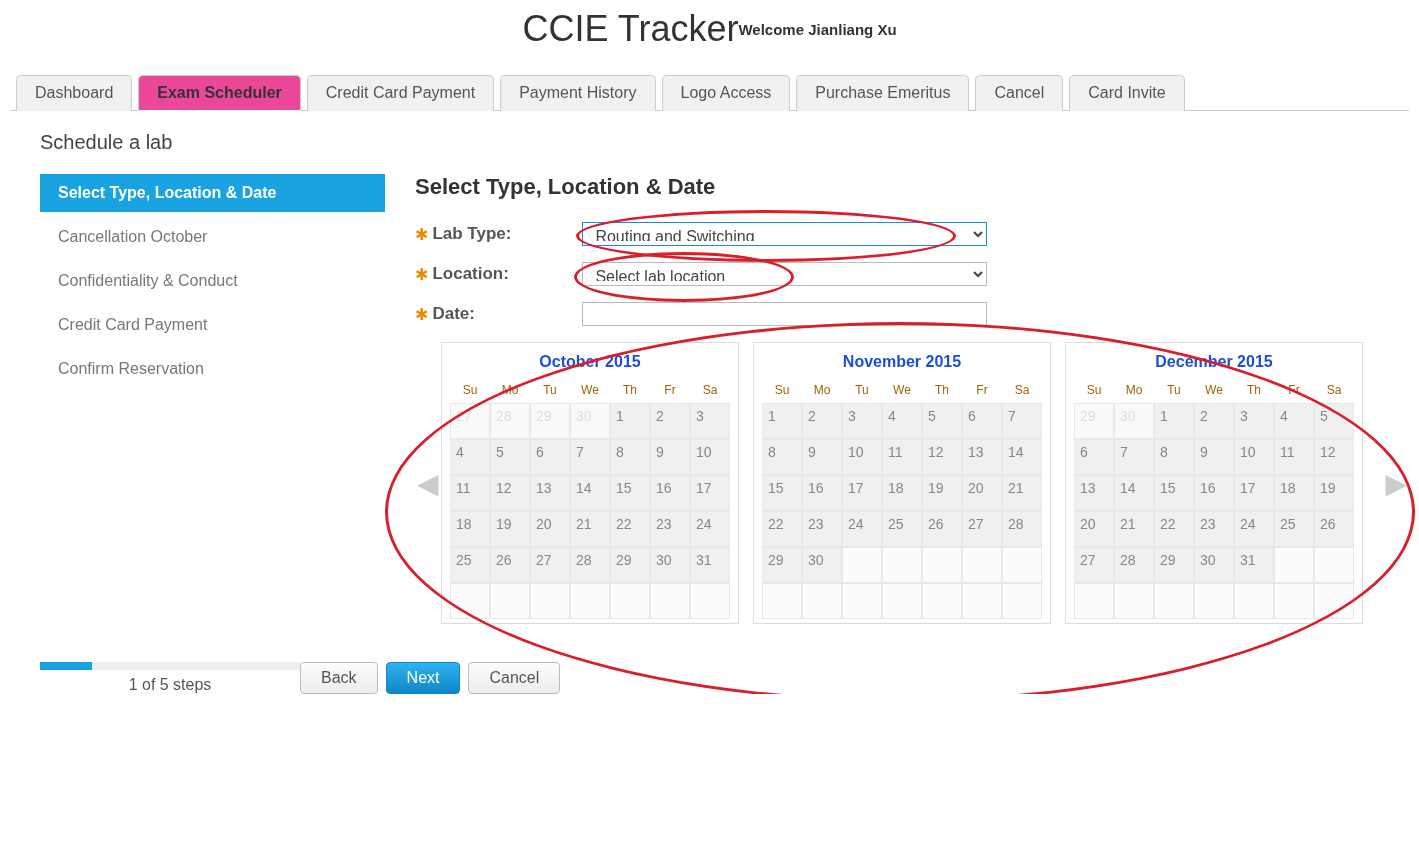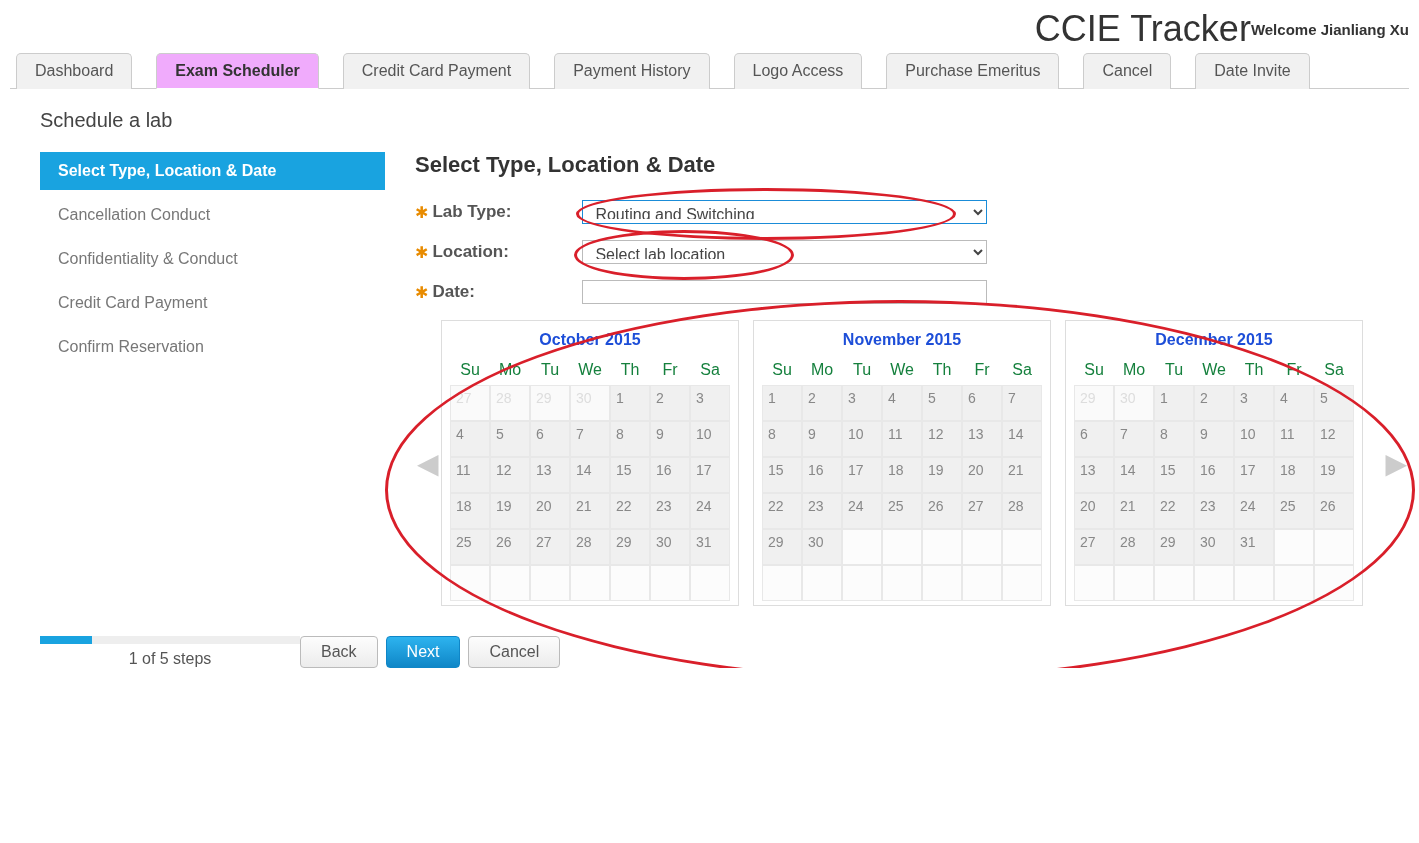--- a/index.html
+++ b/index.html
@@ -1,24 +1,24 @@
 <!DOCTYPE html>
 <html><head>
 <meta charset="utf-8">
 <style>
 * { box-sizing: border-box; margin: 0; padding: 0; }
 body { font-family: Arial, Helvetica, sans-serif; background: #fff; color: #333; }
 .container { width: 1419px; padding: 8px 10px 0 10px; }
-.topbar { display: flex; justify-content: flex-end; align-items: center; margin-bottom: 2px; }
+.topbar { display: flex; justify-content: center; align-items: center; margin-bottom: 24px; }
 .app-title { font-size: 36px; font-weight: 400; color: #333; }
 .welcome { font-size: 15px; font-weight: bold; color: #333; }
 
-.tabs { display: flex; border-bottom: 1px solid #ccc; gap: 24px; padding-left: 6px; }
+.tabs { display: flex; border-bottom: 1px solid #ccc; gap: 6px; padding-left: 6px; }
 .tab { padding: 8px 18px; font-size: 16px; color: #555; background: #f1f1f1; border: 1px solid #ccc; border-bottom: none; border-radius: 5px 5px 0 0; cursor: pointer; position: relative; top: 1px; }
-.tab.active { background: #f0abfc; font-weight: bold; border-bottom: 1px solid #fff; color: #333; }
+.tab.active { background: #ec4899; font-weight: bold; border-bottom: 1px solid #fff; color: #333; }
 
 .content { display: flex; padding: 20px 0 0 30px; }
 .page-subtitle { font-size: 20px; color: #444; font-weight: 400; margin-bottom: 20px; }
 
 .sidebar { width: 345px; flex-shrink: 0; }
 .step { padding: 10px 18px; font-size: 16px; color: #777; cursor: pointer; margin-bottom: 6px; }
 .step.active { background: #19a3e0; color: #fff; font-weight: bold; }
 
 .main { flex: 1; padding-left: 30px; }
 .section-title { font-size: 22px; font-weight: bold; color: #333; margin-bottom: 22px; }
@@ -34,31 +34,31 @@
 
 .calendars-wrap { position: relative; margin-top: 10px; }
 .calendars { display: flex; gap: 14px; position: relative; padding: 0 26px; }
 .nav-arrow { position: absolute; top: 50%; transform: translateY(-50%); font-size: 28px; color: #ccc; cursor: pointer; user-select: none; padding: 6px; }
 .nav-prev { left: -4px; }
 .nav-next { right: -4px; }
 
 .cal { border: 1px solid #ddd; padding: 10px 8px 4px 8px; }
 .cal-title { text-align: center; font-weight: bold; font-size: 16px; color: #1d4ed8; margin-bottom: 8px; }
 .cal-grid { display: grid; grid-template-columns: repeat(7, 40px); }
-.cal-head { text-align: center; font-size: 16px; color: #15803d; padding: 4px 0 6px 0; }
+.cal-head { text-align: center; font-size: 12px; color: #a16207; padding: 4px 0 6px 0; }
 .cal-cell { height: 36px; border: 1px solid #e8e8e8; background: #f0f0f0; color: #888; font-size: 14px; padding: 4px 0 0 5px; }
 .cal-cell.out { background: #fafafa; color: #ddd; }
 .cal-cell.blank { background: #fcfcfc; color: transparent; }
 
 .footer { display: flex; justify-content: flex-start; align-items: flex-end; padding: 30px 20px 0 30px; }
 .progress { width: 260px; }
 .pbar { height: 8px; background: #eee; margin-bottom: 6px; }
 .pfill { height: 100%; width: 20%; background: #19a3e0; }
 .ptext { text-align: center; font-size: 16px; color: #555; }
-.buttons { display: flex; gap: 8px; }
+.buttons { display: flex; gap: 8px; margin-top: 8px; }
 .btn { padding: 6px 20px; font-size: 16px; border: 1px solid #bbb; border-radius: 4px; background: linear-gradient(#fdfdfd,#ececec); color: #555; cursor: pointer; }
 .btn.primary { background: linear-gradient(#2db3ef,#0f86c7); color: #fff; border-color: #0f86c7; }
 
 .big-ellipse { position:absolute; border:3px solid #d91f2a; border-radius:50%; pointer-events:none; }
 </style>
 </head>
 <body>
 
 <div class="container">
   <div class="topbar">
@@ -67,30 +67,30 @@
   </div>
 
   <div class="tabs" id="tabs">
       <div class="tab">Dashboard</div>
       <div class="tab active">Exam Scheduler</div>
       <div class="tab">Credit Card Payment</div>
       <div class="tab">Payment History</div>
       <div class="tab">Logo Access</div>
       <div class="tab">Purchase Emeritus</div>
       <div class="tab">Cancel</div>
-      <div class="tab">Date Invite</div>
+      <div class="tab">Card Invite</div>
     </div>
 
   <div class="content">
     <div style="width:100%;">
       <div class="page-subtitle">Schedule a lab</div>
       <div style="display:flex;">
         <div class="sidebar" id="steps">
             <div class="step active">Select Type, Location &amp; Date</div>
-            <div class="step">Cancellation Conduct</div>
+            <div class="step">Cancellation October</div>
             <div class="step">Confidentiality &amp; Conduct</div>
             <div class="step">Credit Card Payment</div>
             <div class="step">Confirm Reservation</div>
           </div>
         <div class="main">
           <div class="section-title">Select Type, Location &amp; Date</div>
 
           <div class="form-row">
             <span class="req">✱</span>
             <span class="label">Lab Type:</span>

